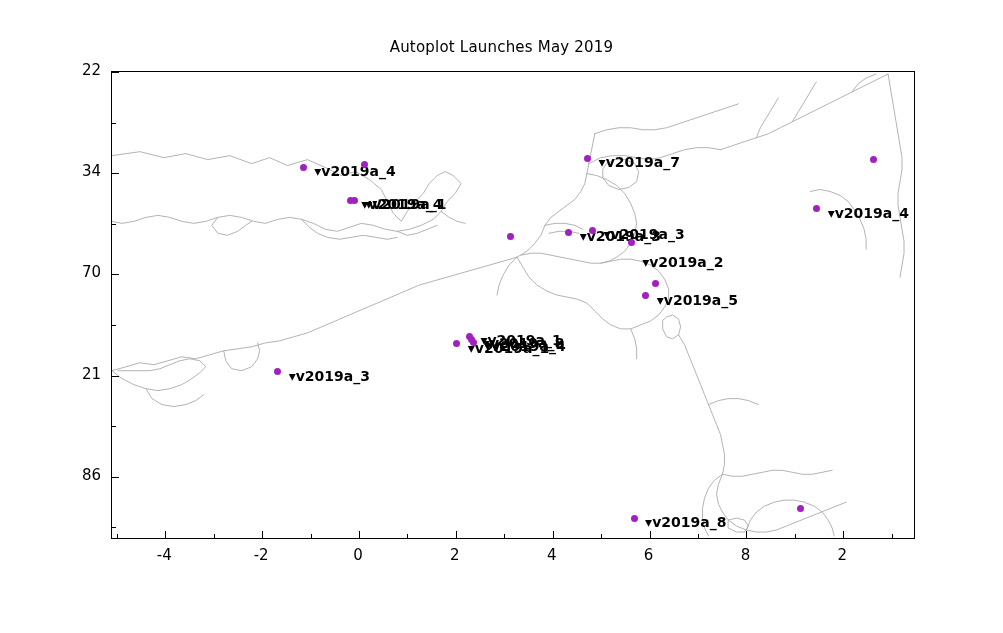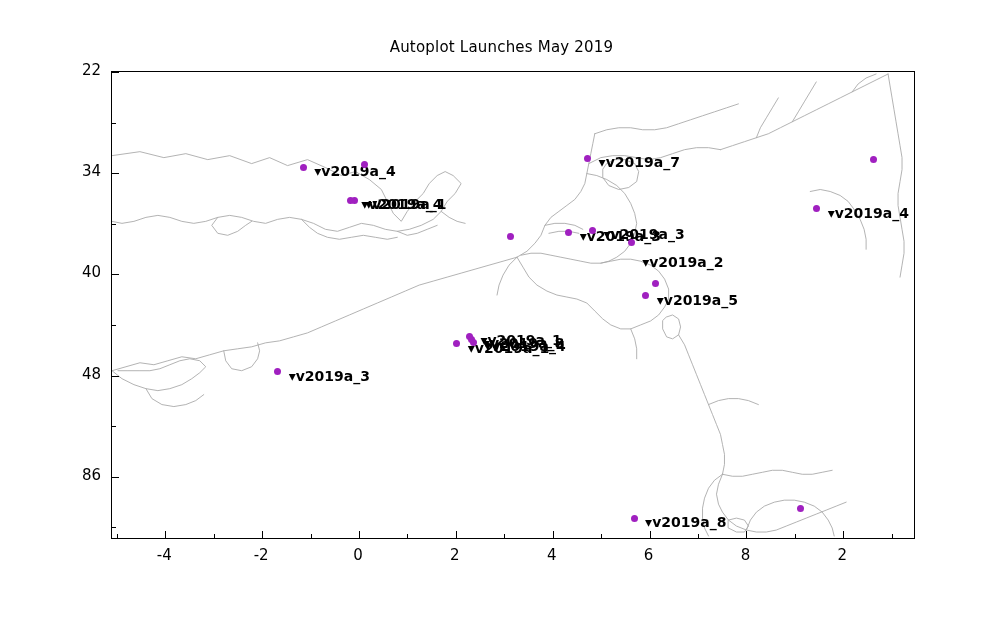--- a/index.html
+++ b/index.html
@@ -289,19 +289,19 @@
       <div class="ticklabel-x" style="left: 261.145px;">-2</div>
       <div class="ticklabel-x" style="left: 358.012px;">0</div>
       <div class="ticklabel-x" style="left: 454.88px;">2</div>
       <div class="ticklabel-x" style="left: 551.747px;">4</div>
       <div class="ticklabel-x" style="left: 648.614px;">6</div>
       <div class="ticklabel-x" style="left: 745.482px;">8</div>
       <div class="ticklabel-x" style="left: 842.349px;">2</div>
     </div>
   <div id="yticklabels">
       <div class="ticklabel-y" style="top: 475.757px;">86</div>
-      <div class="ticklabel-y" style="top: 374.568px;">48</div>
-      <div class="ticklabel-y" style="top: 273.378px;">40</div>
+      <div class="ticklabel-y" style="top: 374.568px;">21</div>
+      <div class="ticklabel-y" style="top: 273.378px;">70</div>
       <div class="ticklabel-y" style="top: 172.189px;">34</div>
       <div class="ticklabel-y" style="top: 71px;">22</div>
     </div>
 
 </div>
 
 </body></html>

